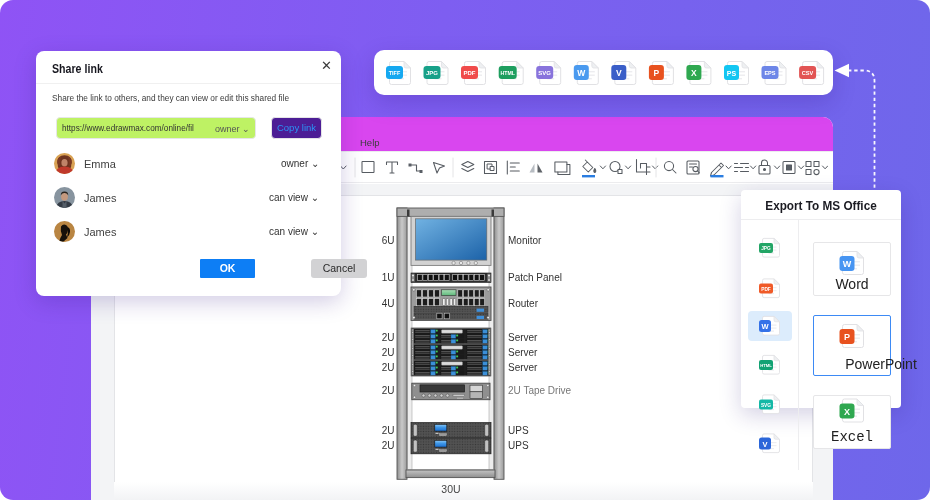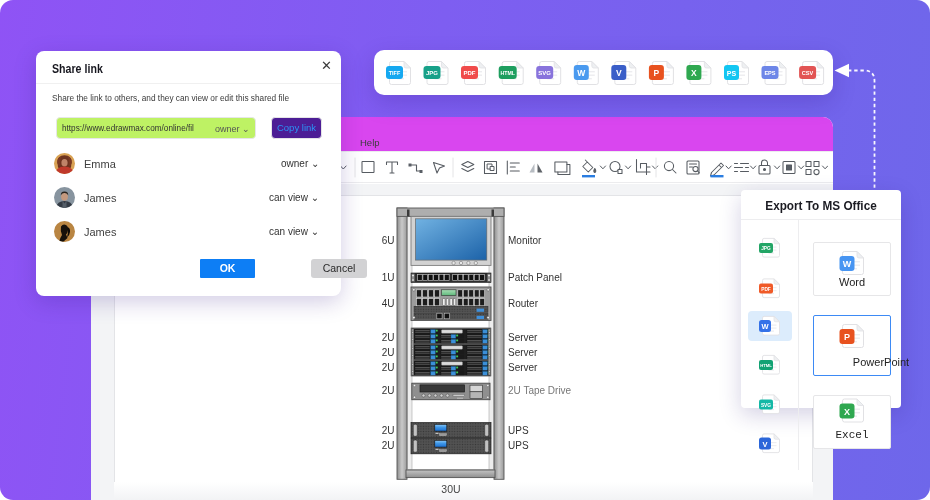--- a/index.html
+++ b/index.html
@@ -42,21 +42,21 @@
     box-shadow:0 8px 22px rgba(50,25,130,.22);}
 
   
   #exportcard{left:741px;top:190px;width:160px;height:218px;background:#fff;border-radius:4px;
     box-shadow:0 7px 22px rgba(40,25,120,.2);}
   #exportcard .etitle{left:0;top:9px;width:160px;text-align:center;font-size:12.5px;font-weight:bold;color:#1b1b22;transform:scaleX(.94);transform-origin:80px 0;white-space:nowrap;}
   #exportcard .ehr{left:0;top:29px;width:160px;height:1px;background:#ededef;}
   #exportcard .evr{left:57px;top:30px;width:1px;height:250px;background:#ededef;}
   #exportcard .wsel{left:7px;top:121px;width:44px;height:30px;background:#dcecfc;border-radius:4px;}
   .tile{position:absolute;left:72px;width:78px;background:#fff;border:1px solid #e6e6e8;border-radius:2px;}
-  .tile .tlabel{position:absolute;width:100%;text-align:center;font-size:11px;color:#222;}
+  .tile .tlabel{position:absolute;width:100%;text-align:center;font-size:14px;color:#222;}
 </style>
 </head>
 <body>
 <svg width="0" height="0" style="position:absolute">
   <defs>
     <linearGradient id="railg" x1="0" y1="0" x2="1" y2="0">
       <stop offset="0" stop-color="#8e8e8e"></stop>
         <stop offset=".5" stop-color="#c9c9c9"></stop>
         <stop offset="1" stop-color="#9a9a9a"></stop>
     </linearGradient>

